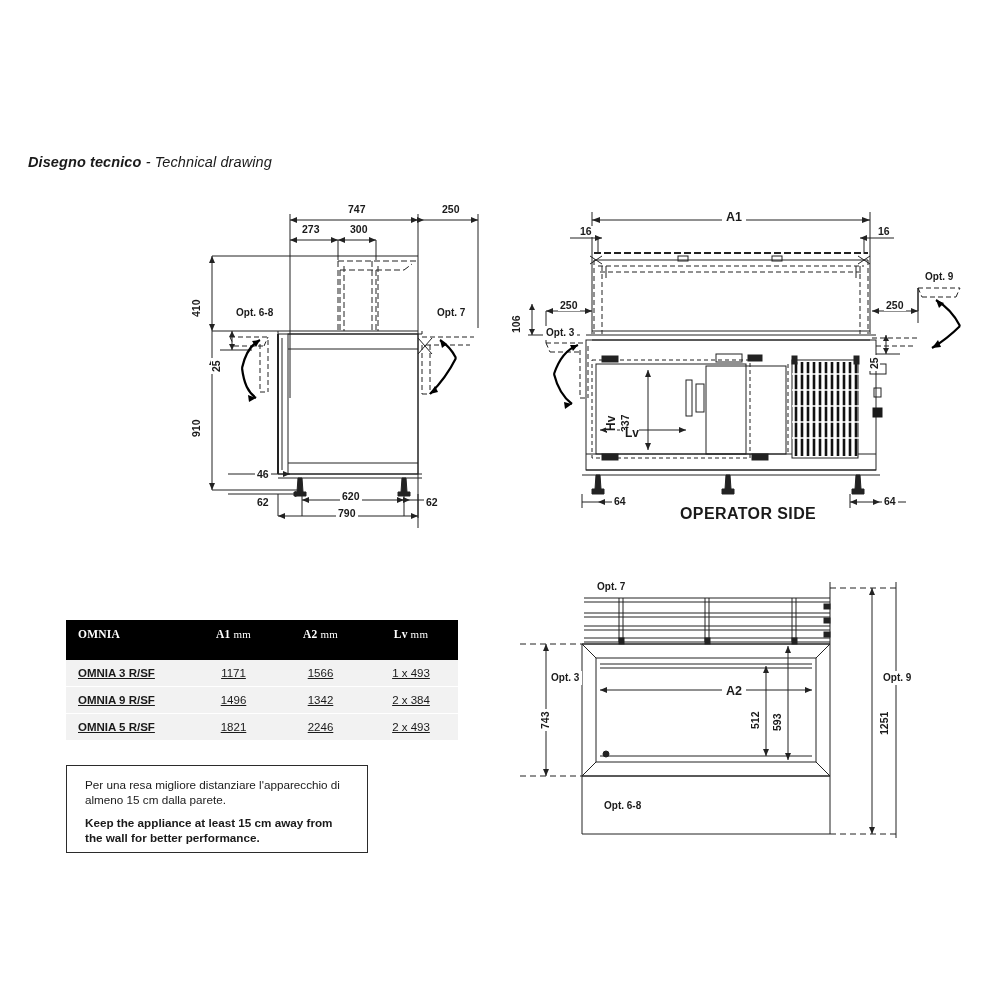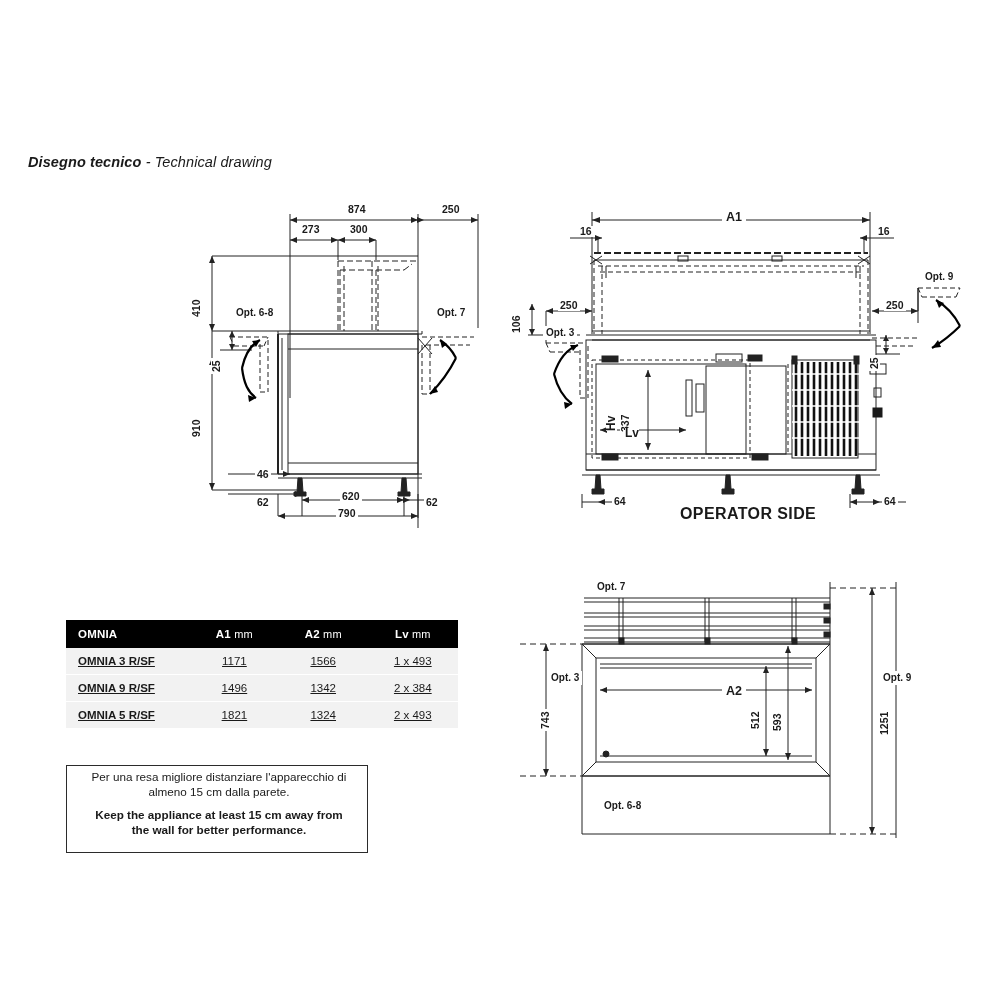--- a/index.html
+++ b/index.html
@@ -28,25 +28,26 @@
   
   .spec-table{
     position:absolute;left:66px;top:612px;
     border-collapse:collapse;
     font-size:11.5px;
     width:392px;
   }
   .spec-table th{
     background:#000000;color:#ffffff;
     font-weight:bold;
-    padding:8px 0 8px 0;
+    padding:8px 0 20px 0;
     text-align:center;
     font-size:11.5px;
     letter-spacing:.2px;
     border:0;
+    font-family:Liberation Serif, serif;
   }
   .spec-table th.first{text-align:left;padding-left:12px;width:112px;}
   .spec-table th .u{font-weight:normal;font-size:11px;}
   .spec-table td{
     background:#f2f2f2;
     padding:7px 0 7px 0;
     text-align:center;
     font-size:11.5px;
     border-bottom:1px solid #ffffff;
     text-decoration:underline;
@@ -54,22 +55,21 @@
   .spec-table td.first{text-align:left;padding-left:12px;font-weight:bold;}
   .spec-table tr:last-child td{border-bottom:0;}
 
   
   .note-box{
     position:absolute;left:66px;top:757px;
     width:302px;height:88px;
     border:1px solid #2b2b2b;
     background:#ffffff;
     box-sizing:border-box;
-    padding:4px 14px 0 18px;
-    text-align:center;
+    padding:12px 14px 0 18px;
   }
   .note-it{font-size:11.7px;line-height:14.6px;margin:0 0 9px 0;}
   .note-en{font-size:11.7px;line-height:14.6px;margin:0;font-weight:bold;}
 
   
   .lbl{
     position:absolute;
     font-size:11px;
     font-weight:bold;
     color:#1a1a1a;
@@ -233,21 +233,21 @@
       </g>
       <line x1="228" y1="140" x2="242" y2="156" stroke="#222"></line>
       <line x1="242" y1="140" x2="228" y2="156" stroke="#222"></line>
       <path d="M266 160 C 258 176, 248 188, 240 196" stroke="#000" stroke-width="2.2" fill="none"></path>
       <path d="M240 196 l8 -2 l-3 -6 z" fill="#000" stroke="none"></path>
       <path d="M266 160 C 262 152, 256 146, 250 142" stroke="#000" stroke-width="2.2" fill="none"></path>
       <path d="M250 142 l2 8 l5 -4 z" fill="#000" stroke="none"></path>
     </g>
   </svg>
 
-  <div class="dim" style="left:346px;top:196px;">874</div>
+  <div class="dim" style="left:346px;top:196px;">747</div>
   <div class="dim" style="left:440px;top:196px;">250</div>
   <div class="dim" style="left:300px;top:216px;">273</div>
   <div class="dim" style="left:348px;top:216px;">300</div>
   <div class="dim vert" style="left:202px;top:300px;">410</div>
   <div class="dim vert" style="left:222px;top:355px;">25</div>
   <div class="dim vert" style="left:202px;top:420px;">910</div>
   <div class="dim" style="left:255px;top:461px;">46</div>
   <div class="dim" style="left:255px;top:489px;">62</div>
   <div class="dim" style="left:340px;top:483px;">620</div>
   <div class="dim" style="left:424px;top:489px;">62</div>
@@ -537,21 +537,21 @@
       </tr>
       <tr>
         <td class="first">OMNIA 9 R/SF</td>
         <td>1496</td>
         <td>1342</td>
         <td>2 x 384</td>
       </tr>
       <tr>
         <td class="first">OMNIA 5 R/SF</td>
         <td>1821</td>
-        <td>1324</td>
+        <td>2246</td>
         <td>2 x 493</td>
       </tr>
     </tbody>
   </table>
 
   <div class="note-box">
     <p class="note-it">Per una resa migliore distanziare l'apparecchio di almeno 15 cm dalla parete.</p>
     <p class="note-en">Keep the appliance at least 15 cm away from the wall for better performance.</p>
   </div>
 

